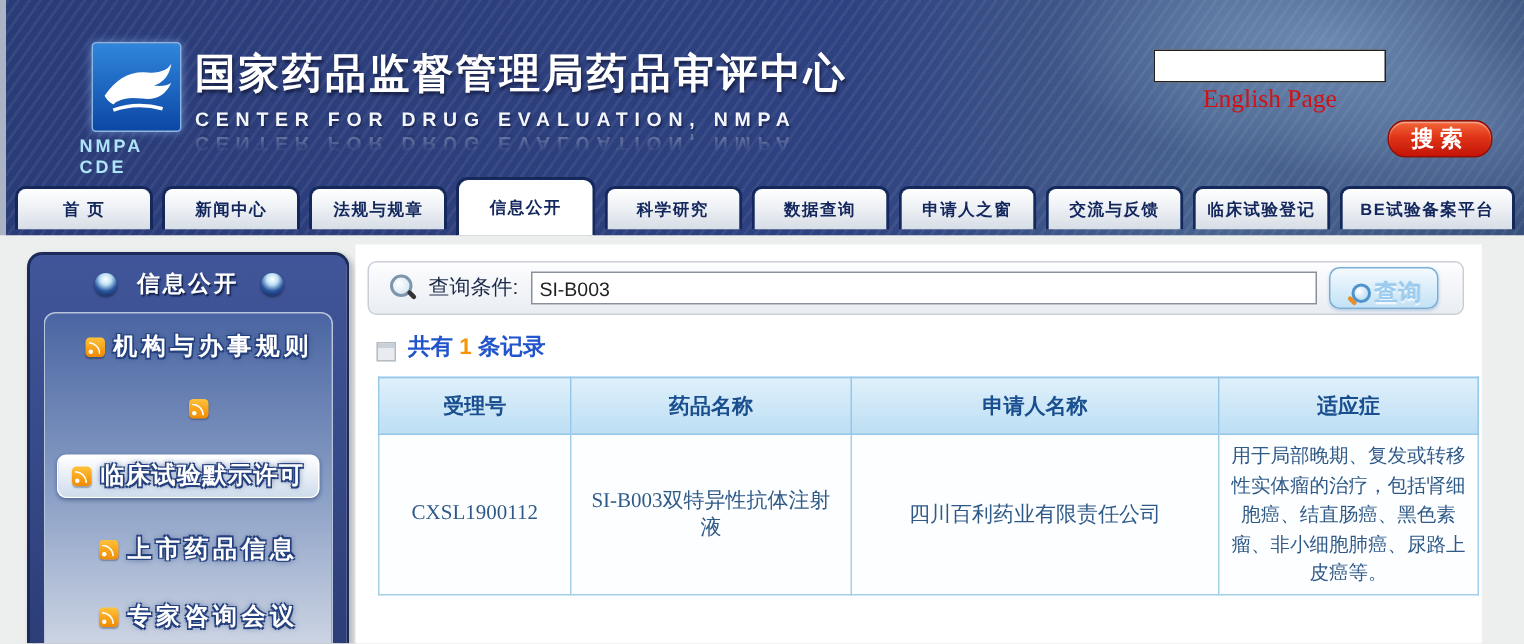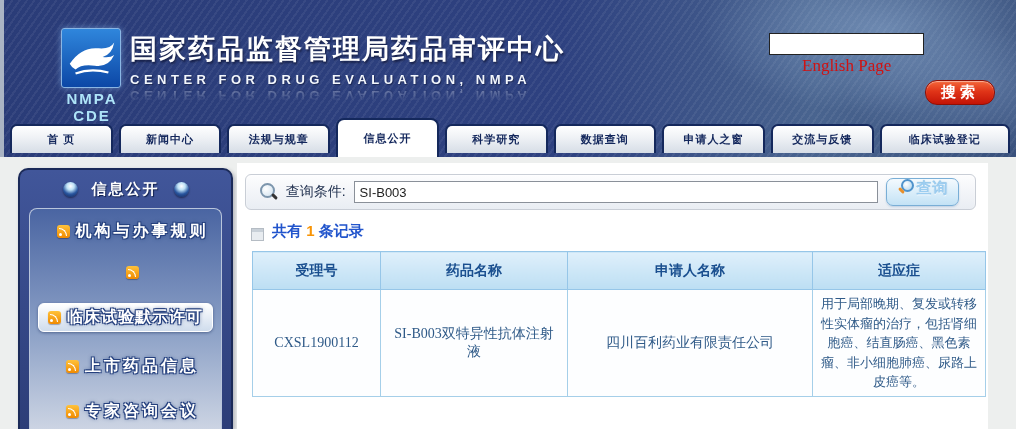--- a/index.html
+++ b/index.html
@@ -16,22 +16,22 @@
       linear-gradient(90deg,#2a3c78 0%, #2e4180 55%, #49648f 80%, #38507c 100%);
     border-left:4px solid #aab4c4;
   }
   .logo-box {
     position:absolute; left:57px; top:28px; width:60px; height:60px;
     background:linear-gradient(180deg,#2f86dc,#0c47a6);
     border:1px solid #8ab6e4; border-radius:3px;
     box-shadow:0 0 6px rgba(150,200,255,.5);
   }
   .logo-caption {
-    position:absolute; left:49px; top:90px; width:78px; text-align:center;
-    color:#aee4f8; font-size:15px; font-weight:bold; letter-spacing:2px;
+    position:absolute; left:49px; top:90px; width:78px; 
+    color:#aee4f8; font-size:12px; font-weight:bold; letter-spacing:2px;
   }
   .title-wrap { position:absolute; left:126px; top:31px; width:560px; }
   .site-title {
     color:#ffffff; font-size:27px; font-weight:bold; letter-spacing:2px;
     text-shadow:1px 2px 2px rgba(0,0,20,.5); white-space:nowrap;
   }
   .site-subtitle {
     color:#f2f6fc; font-size:13px; font-weight:bold; letter-spacing:4.5px;
     margin-top:5px; white-space:nowrap; text-shadow:1px 1px 1px rgba(0,0,20,.4);
   }
@@ -163,21 +163,21 @@
     background:#333; transform:rotate(45deg); border-radius:2px;
   }
   .search-label { font-size:14px; color:#1b2b4a; margin-right:8px; white-space:nowrap; }
   .search-input {
     width:532px; height:22px; border:1px solid #8a9099; font-size:13px; padding:0 5px;
     color:#222;
   }
   .query-btn {
     margin-left:8px; width:74px; height:28px; border:1px solid #79aed6; border-radius:7px;
     background:linear-gradient(180deg,#f4fafe 0%,#dbeefa 50%,#c3e2f5 100%);
-    display:flex; align-items:flex-start; justify-content:center; gap:4px; cursor:pointer;
+    display:flex; align-items:flex-end; justify-content:center; gap:4px; cursor:pointer;
     box-shadow:0 1px 2px rgba(120,160,200,.4);
   }
   .query-mag { width:16px; height:16px; position:relative; }
   .query-mag::before {
     content:""; position:absolute; left:4px; top:0; width:9px; height:9px;
     border:2px solid #4f93cc; border-radius:50%;
     background:radial-gradient(circle at 35% 35%, #fff, #a9d2ee);
   }
   .query-mag::after {
     content:""; position:absolute; left:1px; top:10px; width:7px; height:3px;
@@ -241,20 +241,21 @@
 <div class="tabbar">
   <div class="tab">首 页</div>
   <div class="tab">新闻中心</div>
   <div class="tab">法规与规章</div>
   <div class="tab active">信息公开</div>
   <div class="tab">科学研究</div>
   <div class="tab">数据查询</div>
   <div class="tab">申请人之窗</div>
   <div class="tab">交流与反馈</div>
   <div class="tab">临床试验登记</div>
+  <div class="tab">BE试验备案平台</div>
 </div>
 
 <div class="content-bg"></div>
 
 <div class="sidebar">
   <div class="sidebar-head">
     <span class="orb"></span>
     <span class="sidebar-title">信息公开</span>
     <span class="orb"></span>
   </div>

